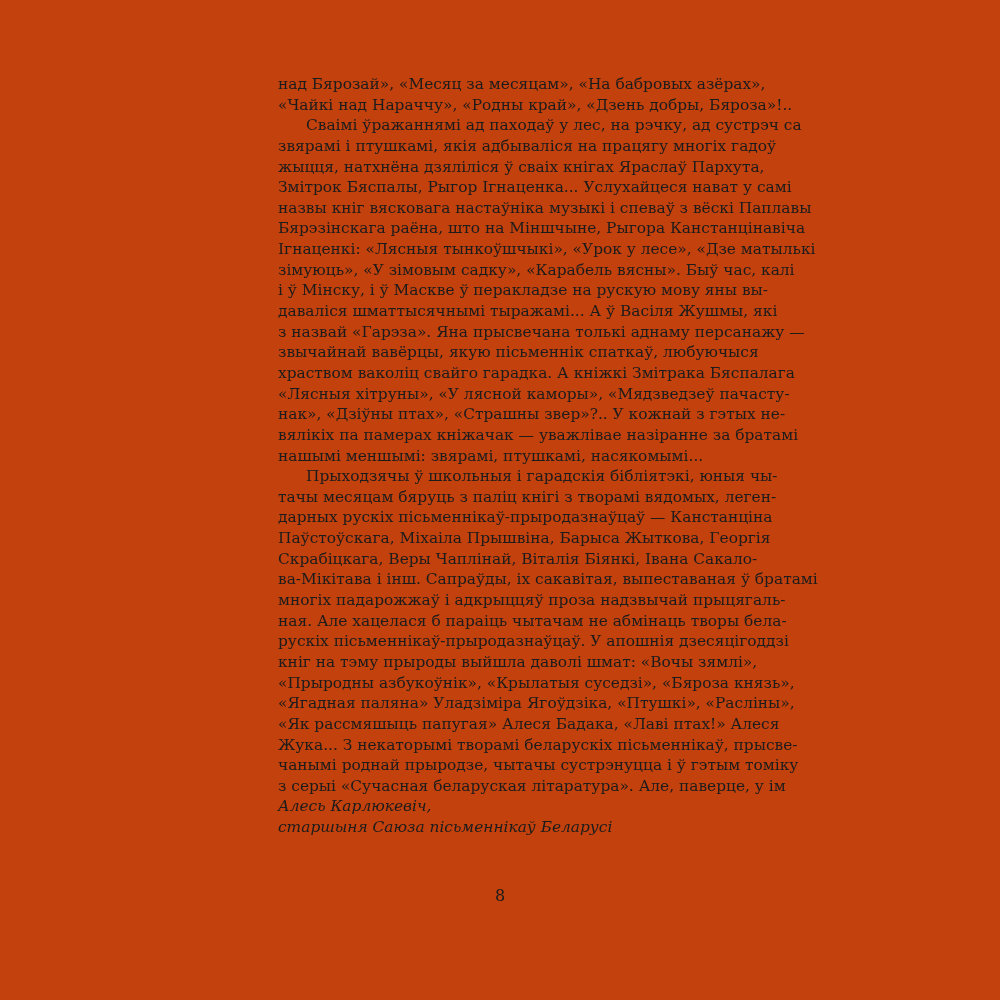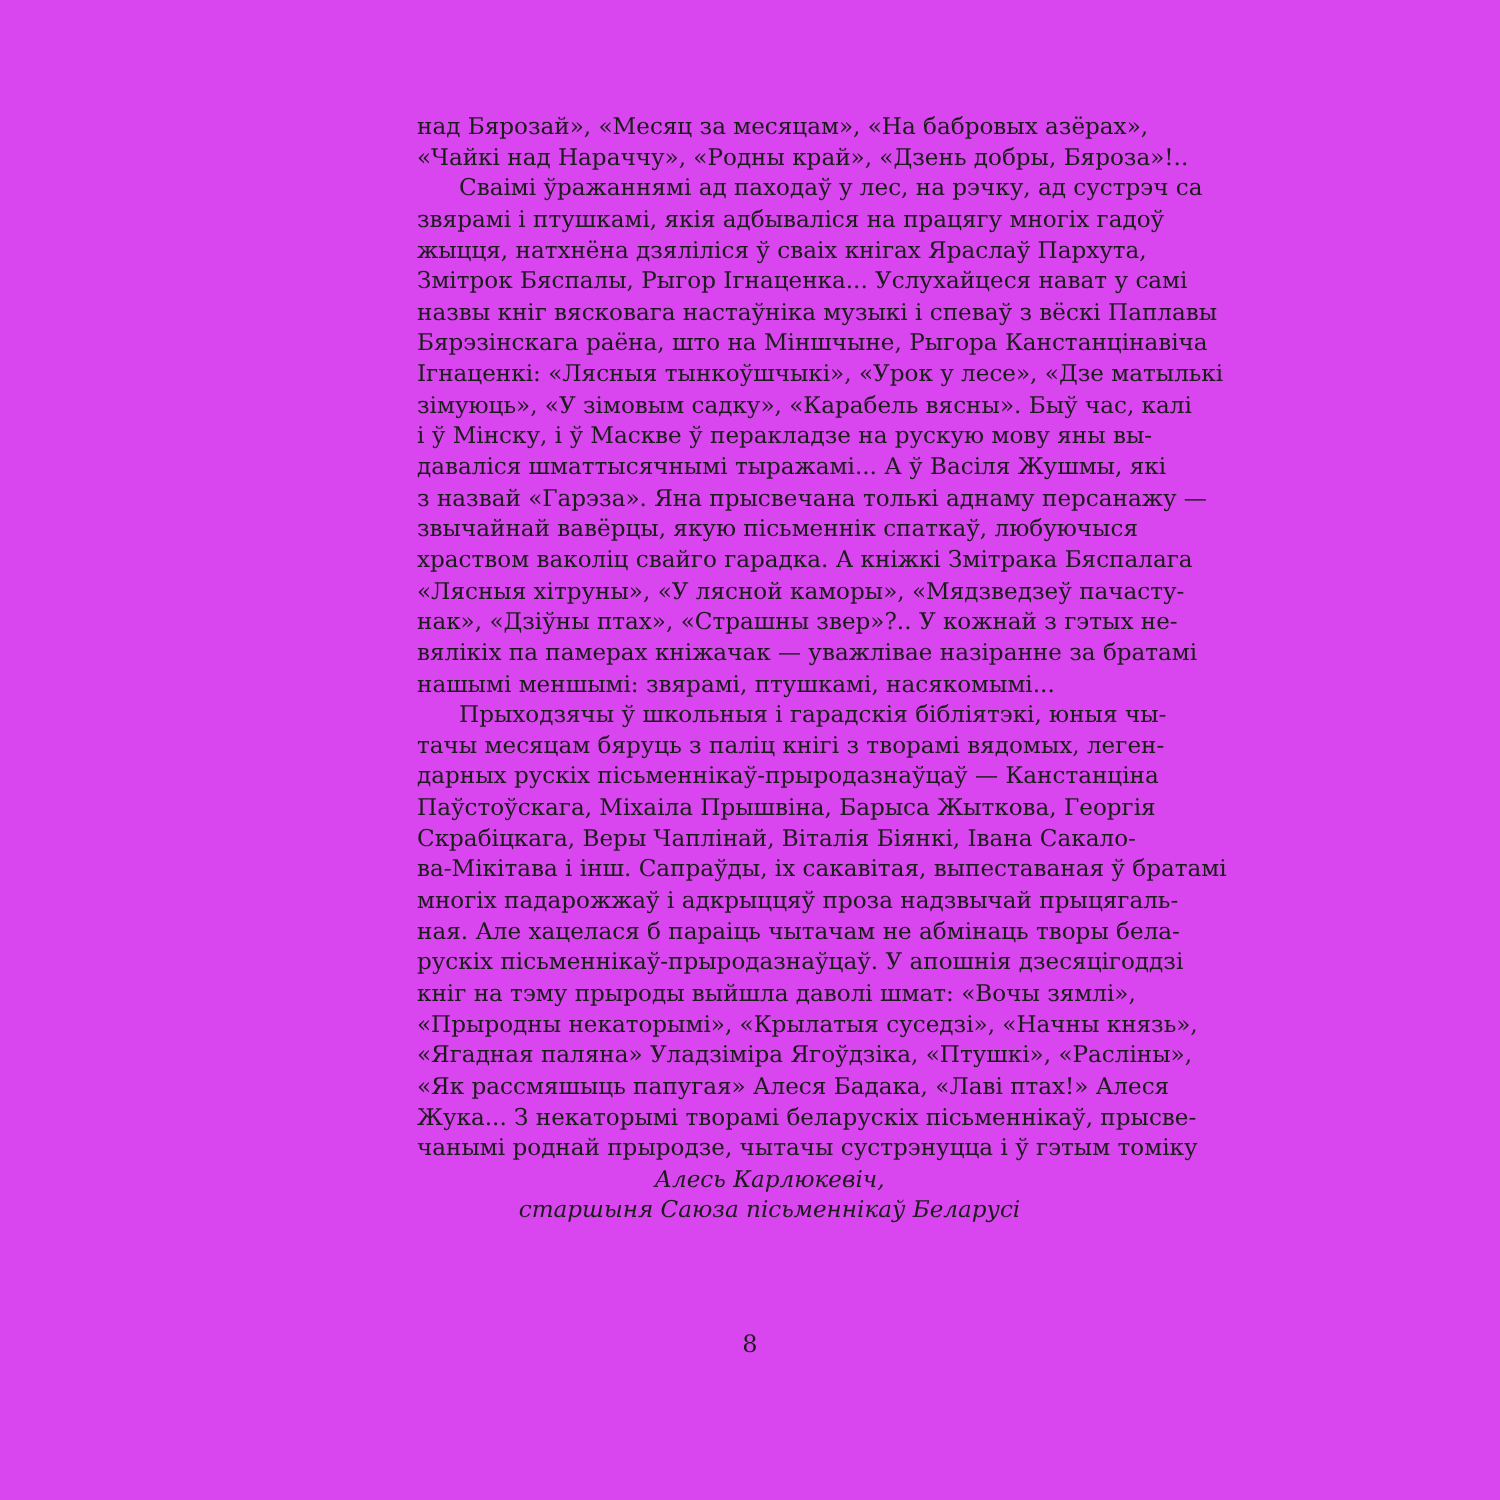--- a/index.html
+++ b/index.html
@@ -1,18 +1,18 @@
 <!DOCTYPE html>
 <html><head>
 <meta charset="utf-8">
 <style>
   html, body { margin: 0; padding: 0; background: #ffffff; }
   body { width: 1000px; height: 1000px; position: relative; overflow: hidden; }
   .page {
-    position: absolute; left: 0; top: 0; width: 1000px; height: 1000px; background: #d946ef;
+    position: absolute; left: 0; top: 0; width: 1000px; height: 1000px; background: #c2410c;
   }
   .text-block {
     position: absolute;
     left: 278px;
     top: 74px;
     width: 470px;
     font-family: "DejaVu Serif", "Liberation Serif", serif;
     font-size: 15.4px;
     line-height: 20.65px;
     color: #1c1c1c;
@@ -23,21 +23,21 @@
     white-space: nowrap;
     text-align: justify;
     text-align-last: justify;
     overflow: visible;
   }
   .line.indent { padding-left: 28px; }
   .line.last { text-align-last: left; }
   .sig {
     display: block;
     height: 20.65px;
-    text-align: center;
+    text-align: left;
     font-style: italic;
     white-space: nowrap;
   }
   .page-number {
     position: absolute;
     left: 0; width: 1000px;
     top: 886px;
     text-align: center;
     font-family: "DejaVu Serif", "Liberation Serif", serif;
     font-size: 16px;
@@ -79,25 +79,26 @@
       <span class="line indent">Прыходзячы ў школьныя і гарадскія бібліятэкі, юныя чы-</span>
       <span class="line">тачы месяцам бяруць з паліц кнігі з творамі вядомых, леген-</span>
       <span class="line">дарных рускіх пісьменнікаў-прыродазнаўцаў — Канстанціна</span>
       <span class="line">Паўстоўскага, Міхаіла Прышвіна, Барыса Жыткова, Георгія</span>
       <span class="line">Скрабіцкага, Веры Чаплінай, Віталія Біянкі, Івана Сакало-</span>
       <span class="line">ва-Мікітава і інш. Сапраўды, іх сакавітая, выпеставаная ў братамі</span>
       <span class="line">многіх падарожжаў і адкрыццяў проза надзвычай прыцягаль-</span>
       <span class="line">ная. Але хацелася б параіць чытачам не абмінаць творы бела-</span>
       <span class="line">рускіх пісьменнікаў-прыродазнаўцаў. У апошнія дзесяцігоддзі</span>
       <span class="line">кніг на тэму прыроды выйшла даволі шмат: «Вочы зямлі»,</span>
-      <span class="line">«Прыродны некаторымі», «Крылатыя суседзі», «Начны князь»,</span>
+      <span class="line">«Прыродны азбукоўнік», «Крылатыя суседзі», «Бяроза князь»,</span>
       <span class="line">«Ягадная паляна» Уладзіміра Ягоўдзіка, «Птушкі», «Расліны»,</span>
       <span class="line">«Як рассмяшыць папугая» Алеся Бадака, «Лаві птах!» Алеся</span>
       <span class="line">Жука... З некаторымі творамі беларускіх пісьменнікаў, прысве-</span>
       <span class="line">чанымі роднай прыродзе, чытачы сустрэнуцца і ў гэтым томіку</span>
+      <span class="line">з серыі «Сучасная беларуская літаратура». Але, паверце, у ім</span>
     </div>
 
     <div>
       <span class="sig">Алесь Карлюкевіч,</span>
       <span class="sig">старшыня Саюза пісьменнікаў Беларусі</span>
     </div>
   </div>
 
   <div class="page-number">8</div>
 </div>

